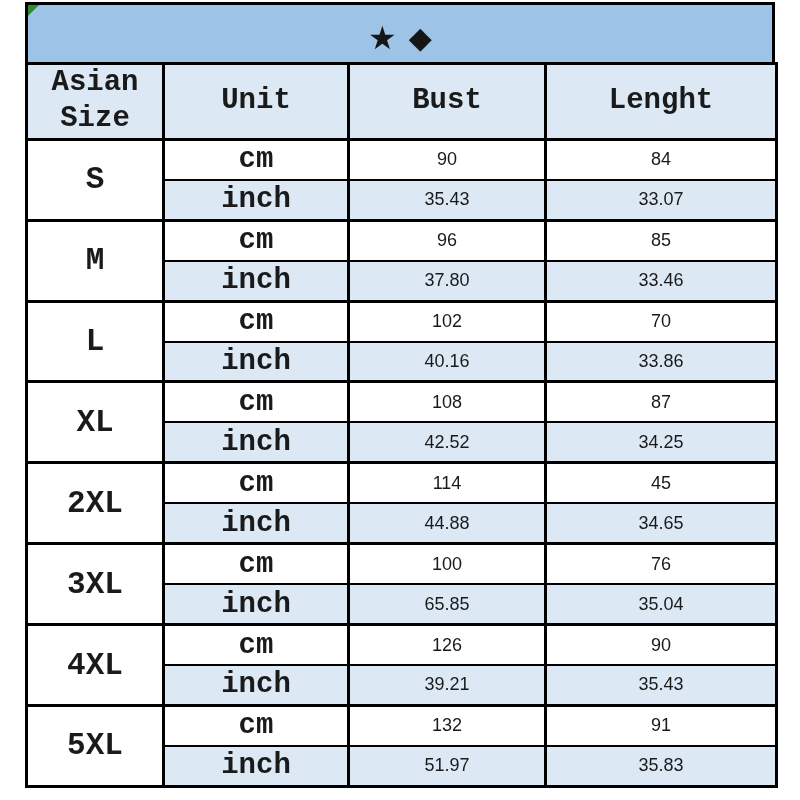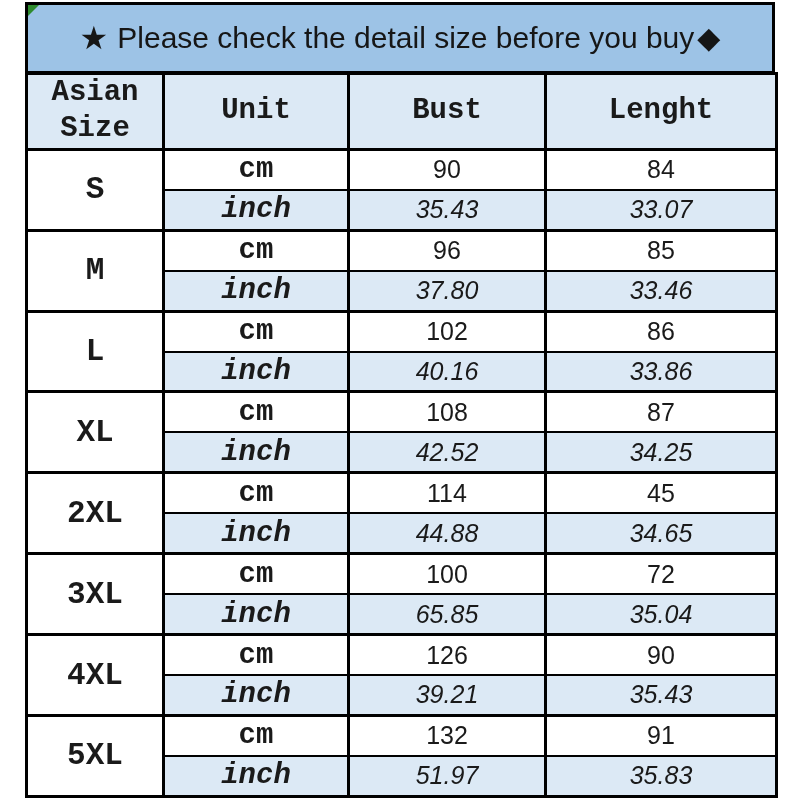--- a/index.html
+++ b/index.html
@@ -50,39 +50,39 @@
     width: 0;
     height: 0;
     border-top: 11px solid #2e8b2e;
     border-right: 11px solid transparent;
   }
 
   
   table.size-table {
     position: absolute;
     left: 25px;
-    top: 72px;
+    top: 62px;
     width: 750px;
     height: 726px;
     table-layout: fixed;
     border-collapse: collapse;
     border: 3px solid #000000;
   }
   .size-table th,
   .size-table td {
     border: 3px solid #000000;
     text-align: center;
     vertical-align: middle;
     padding: 0;
     color: #1a1a1a;
     overflow: hidden;
   }
   
   .size-table tr.row-cm td.thin-below { border-bottom-width: 2px; margin-top: 29px; }
-  .size-table tr.row-inch td          { border-top-width: 2px; font-style: italic; }
+  .size-table tr.row-inch td          { border-top-width: 2px; }
 
   .size-table tr.header-row { height: 73px; }
   .size-table tr.row-cm,
   .size-table tr.row-inch   { height: 40px; }
 
   .size-table th {
     background: #dce9f5;
     font-family: "Liberation Mono", monospace;
     font-size: 29px;
     font-weight: 600;
@@ -94,36 +94,35 @@
     font-size: 31px;
     font-weight: 600;
   }
   .size-table td.unit-cell {
     font-family: "Liberation Mono", monospace;
     font-size: 29px;
     font-weight: 600;
   }
   .size-table td.num-cell {
     font-family: "Liberation Sans", sans-serif;
-    font-size: 25px;
+    font-size: 18px;
     font-weight: 400;
   }
   .size-table tr.row-cm td   { background: #ffffff; }
   .size-table tr.row-inch td { background: #dce9f5; }
   .size-table tr.row-cm td.size-cell { background: #ffffff; }
 </style>
 </head>
 <body>
 
 <div class="page">
 
   <div class="banner">
     <div class="corner-marker"></div>
     <span class="star">★</span>
-    <span>Please check the detail size before you buy</span>
     <span class="diamond">◆</span>
   </div>
 
   <table class="size-table">
     <colgroup>
       <col style="width:137px">
       <col style="width:185px">
       <col style="width:197px">
       <col style="width:231px">
     </colgroup>
@@ -157,21 +156,21 @@
     <tr class="row-inch">
       <td class="unit-cell">inch</td>
       <td class="num-cell">37.80</td>
       <td class="num-cell">33.46</td>
     </tr>
 
     <tr class="row-cm">
       <td class="size-cell" rowspan="2">L</td>
       <td class="unit-cell thin-below">cm</td>
       <td class="num-cell thin-below">102</td>
-      <td class="num-cell thin-below">86</td>
+      <td class="num-cell thin-below">70</td>
     </tr>
     <tr class="row-inch">
       <td class="unit-cell">inch</td>
       <td class="num-cell">40.16</td>
       <td class="num-cell">33.86</td>
     </tr>
 
     <tr class="row-cm">
       <td class="size-cell" rowspan="2">XL</td>
       <td class="unit-cell thin-below">cm</td>
@@ -193,21 +192,21 @@
     <tr class="row-inch">
       <td class="unit-cell">inch</td>
       <td class="num-cell">44.88</td>
       <td class="num-cell">34.65</td>
     </tr>
 
     <tr class="row-cm">
       <td class="size-cell" rowspan="2">3XL</td>
       <td class="unit-cell thin-below">cm</td>
       <td class="num-cell thin-below">100</td>
-      <td class="num-cell thin-below">72</td>
+      <td class="num-cell thin-below">76</td>
     </tr>
     <tr class="row-inch">
       <td class="unit-cell">inch</td>
       <td class="num-cell">65.85</td>
       <td class="num-cell">35.04</td>
     </tr>
 
     <tr class="row-cm">
       <td class="size-cell" rowspan="2">4XL</td>
       <td class="unit-cell thin-below">cm</td>

